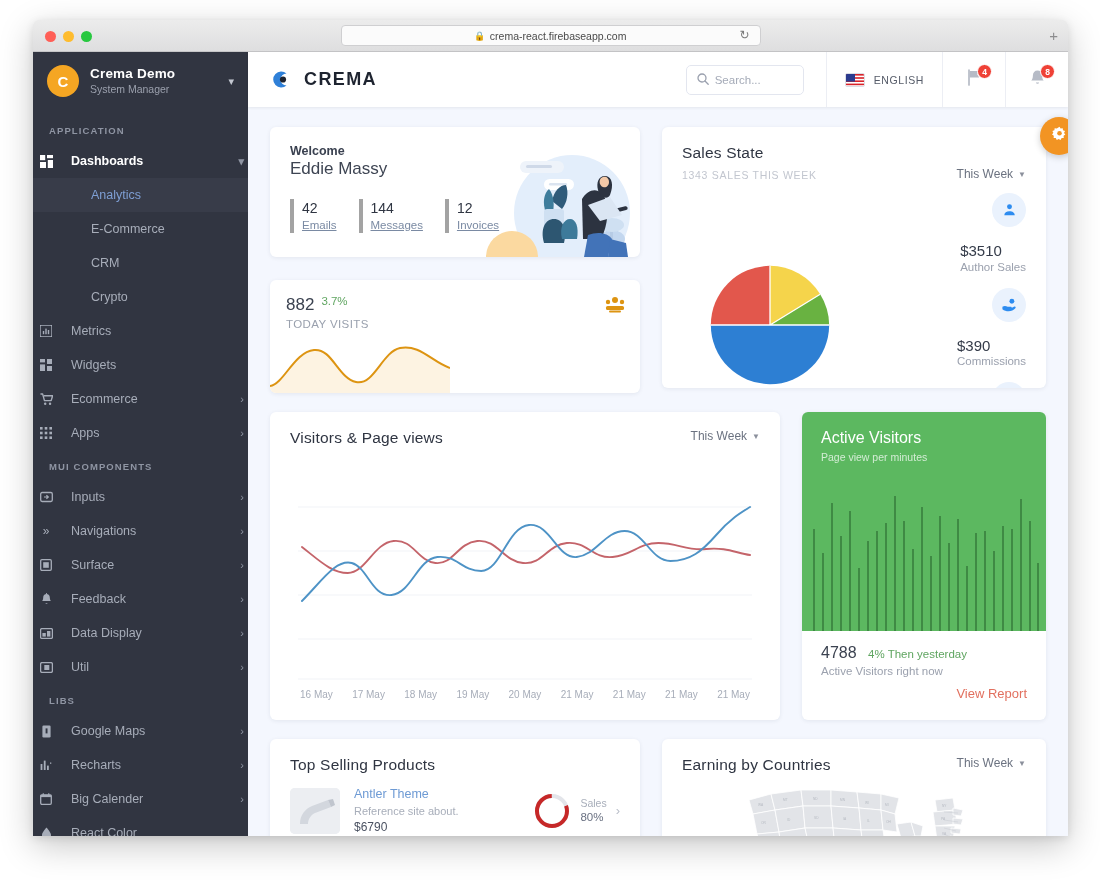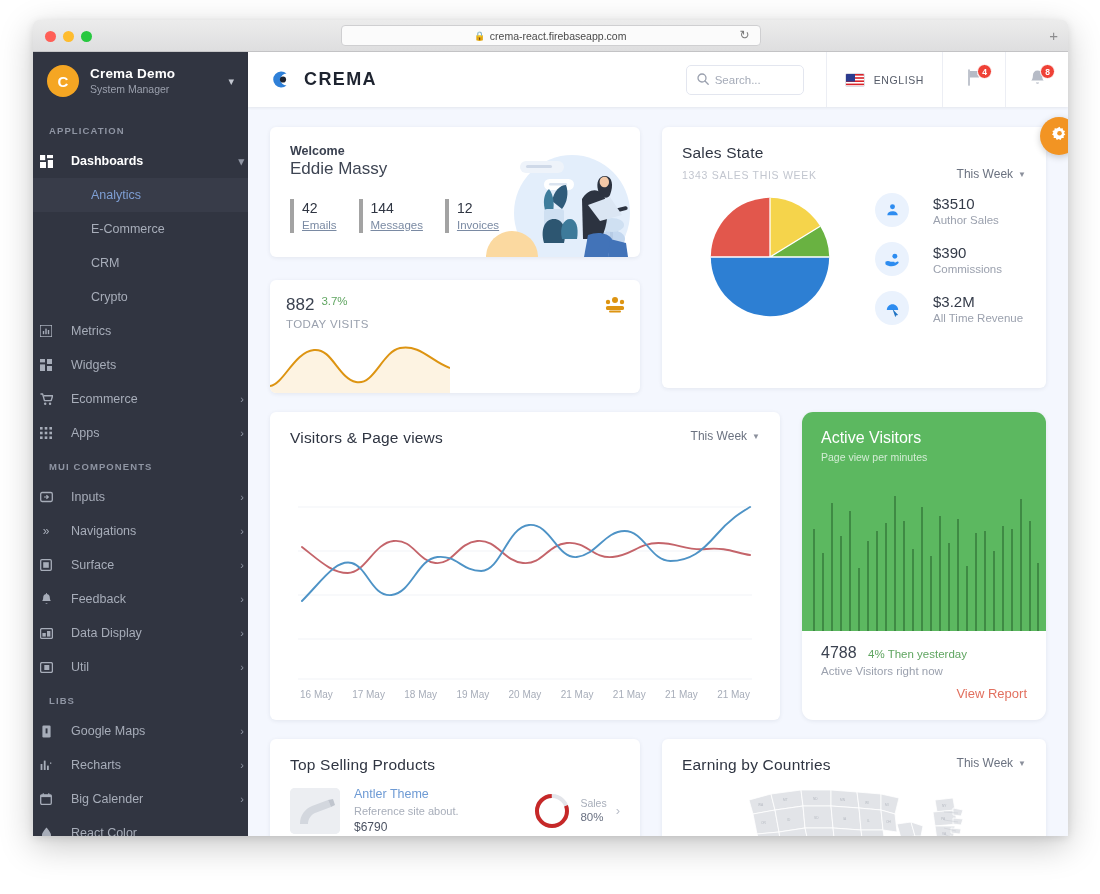--- a/index.html
+++ b/index.html
@@ -187,37 +187,37 @@
   .stat-icon { position: absolute; right: 14px; top: 14px; width: 22px; height: 22px; }
   .spark { position: absolute; left: 0; right: 0; bottom: 0; height: 55px; }
 
   
   .sales-card { flex: 1; height: 261px; padding: 17px 20px 0 20px; }
   .sales-head { display: flex; align-items: flex-end; justify-content: space-between; }
   .sales-sub { font-size: 10.5px; color: #c2c6cf; letter-spacing: .7px; margin-top: 7px; }
   .sales-body { display: flex; align-items: center; margin-top: 8px; gap: 18px; }
   .pie-wrap { width: 175px; flex: 0 0 175px; display: flex; justify-content: center; }
   .sales-list { flex: 1; display: flex; flex-direction: column; gap: 15px; padding-top: 4px; }
-  .sales-item { display: flex; align-items: center; gap: 24px; }
+  .sales-item { display: flex; align-items: flex-end; gap: 14px; flex-direction: column; }
   .sales-ic {
     width: 34px; height: 34px; border-radius: 50%; background: #eaf2fd; flex: 0 0 34px;
     display: flex; align-items: center; justify-content: center; color: #2d8cf0;
   }
   .sales-amt { font-size: 15px; color: #343b49; line-height: 1.3; }
   .sales-name { font-size: 11.5px; color: #9ba1ae; }
 
   
   .visitors-card { flex: 1; height: 308px; padding: 17px 20px 0 20px; min-width: 0; }
   .visitors-head { display: flex; align-items: flex-start; justify-content: space-between; }
   .visitors-chart { margin-top: 8px; }
   .xlabels { display: flex; justify-content: space-between; padding: 0 10px; margin-top: 2px; }
   .xlabels span { font-size: 10px; color: #a7adb9; }
 
   
-  .active-card { width: 244px; flex: 0 0 244px; height: 308px; padding: 0; overflow: hidden; border-radius: 11px; }
+  .active-card { width: 244px; flex: 0 0 244px; height: 308px; padding: 0; overflow: hidden; }
   .active-green { background: #5cb860; padding: 17px 19px 0 19px; height: 219px; position: relative; }
   .active-title { color: #ffffff; font-size: 16px; }
   .active-sub { color: #d3ecd4; font-size: 10.5px; margin-top: 4px; }
   .active-bars { position: absolute; left: 0; right: 0; bottom: 0; height: 150px; }
   .active-foot { padding: 13px 19px 0 19px; }
   .active-num { font-size: 16px; color: #3b4250; }
   .active-delta { font-size: 11.5px; color: #5fa560; margin-left: 7px; }
   .active-desc { font-size: 11.5px; color: #9ba1ae; margin-top: 3px; }
   .view-report { text-align: right; font-size: 13px; color: #e2705f; margin-top: 9px; cursor: pointer; }
 

